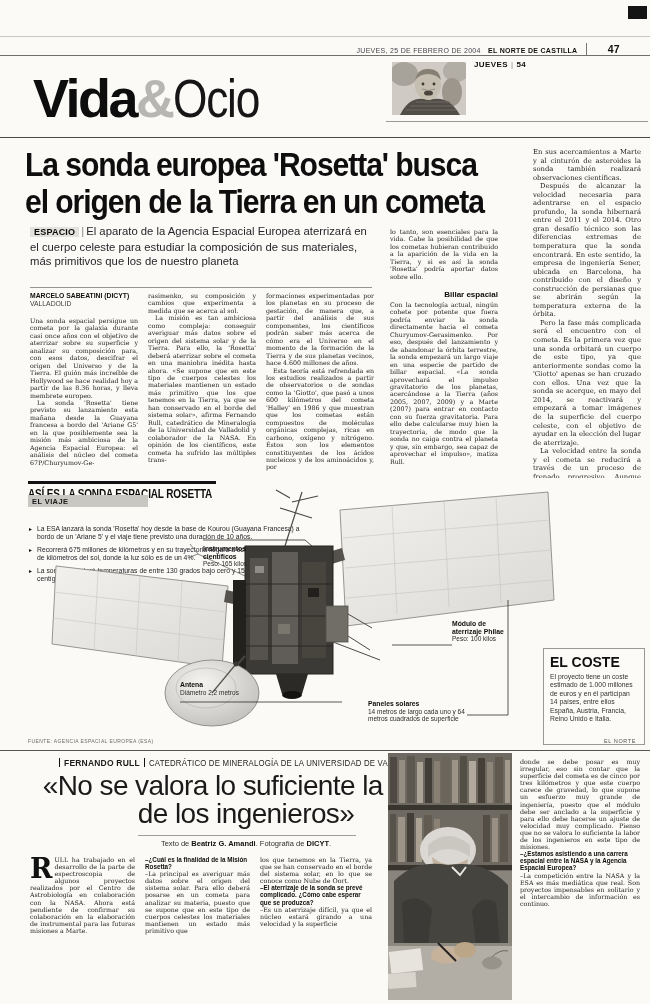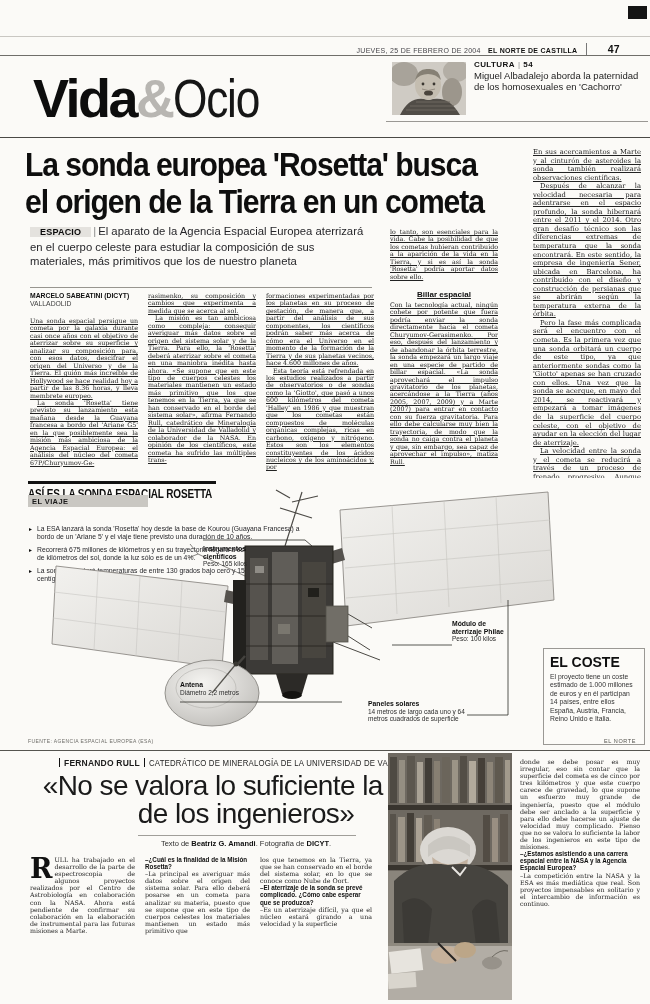--- a/index.html
+++ b/index.html
@@ -35,32 +35,32 @@
   .culture-txt { margin-left:82px; }
   .culture-kicker { font-size:8px; font-weight:700; letter-spacing:.4px; color:#111; }
   .culture-kicker .sep { font-weight:400; color:#888; padding:0 3px; }
   .culture-line { margin-top:2px; font-size:9.5px; line-height:10.8px; color:#1d1d1d; }
   .rule-cult { top:121px; left:386px; width:262px; background:#9a9894; }
 
   
   .headline { top:146px; left:25px; width:470px; font-weight:700; font-size:34px; line-height:37px; color:#0e0e0e; }
   .headline .in { display:inline-block; width:113%; transform:scaleX(.885); transform-origin:0 0; letter-spacing:-1.2px; }
   .lead { top:224px; left:30px; width:342px; font-size:11.3px; line-height:14.6px; color:#26262a; }
-  .lead .kick { font-weight:700; font-size:9px; letter-spacing:.2px; color:#0c0c0c; background:#e4e2de; padding:0 10px; }
+  .lead .kick { font-weight:700; font-size:9px; letter-spacing:.2px; color:#0c0c0c; background:#e4e2de; padding:0 4px; }
   .lead .ksep { color:#8b8b8b; font-weight:400; padding:0 2px; }
   .lead-rule { top:287px; left:30px; width:342px; background:#97958f; }
 
   .byline { top:292px; left:30px; width:108px; font-size:6.8px; font-weight:700; color:#0f0f0f; line-height:8px; }
   .byline .place { display:block; font-weight:400; color:#3c3c3c; }
 
   .bcol { position:absolute; width:108px; font-size:6.3px; line-height:7.45px; text-align:justify;
-          color:#222; overflow:hidden;text-decoration:underline; }
+          color:#222; overflow:hidden; }
   .bcol p { margin:0; }
   .bcol p + p { text-indent:7px; }
-  .bcol .subhead { font-family:"Liberation Sans", sans-serif; font-weight:700; font-size:8px; line-height:10px; text-align:center; color:#0d0d0d; margin-bottom:1px; }
+  .bcol .subhead { font-family:"Liberation Sans", sans-serif; font-weight:700; font-size:8px; line-height:10px; text-align:right; color:#0d0d0d; margin-bottom:1px; }
   .c5 { font-size:6.8px; line-height:8.55px; }
 
   
   .info-title { top:481px; left:28px; width:188px; border-top:3px solid #121212; padding-top:3px;
                 font-weight:700; font-size:12.5px; color:#0d0d0d; white-space:nowrap; }
   .info-title .in { display:inline-block; transform:scaleX(.8); transform-origin:0 0; letter-spacing:-.2px; }
   .viaje { top:495px; left:28px; width:120px; background:#c9c7c2; color:#1a1a1a;
            font-weight:700; font-size:7.5px; letter-spacing:.4px; padding:1.5px 4px; }
   .bullets { top:525px; left:28px; width:274px; font-size:6.8px; line-height:8.1px; color:#26262a; }
   .bullets .b { position:relative; padding-left:9px; margin-bottom:5px; }
@@ -127,23 +127,22 @@
         <ellipse cx="36" cy="23" rx="13" ry="15" fill="#c4bdb0"></ellipse>
         <path d="M23,18 Q26,6 36,7 Q47,6 49,18 Q44,12 36,12 Q28,12 23,18 Z" fill="#868074"></path>
         <circle cx="31" cy="22" r="1.4" fill="#3a3630"></circle>
         <circle cx="42" cy="22" r="1.4" fill="#3a3630"></circle>
         <ellipse cx="36.5" cy="31" rx="4.5" ry="2.6" fill="#4a443c"></ellipse>
         <path d="M30,27 Q36,30 43,27" stroke="#8a8276" stroke-width=".8" fill="none"></path>
       </svg>
     </div>
     <div class="culture-txt">
       <div class="culture-kicker">
-        <span>CULTURA</span><span class="sep">|</span><span>54</span>
+        <span>JUEVES</span><span class="sep">|</span><span>54</span>
       </div>
-      <div class="culture-line">Miguel Albadalejo aborda la paternidad de los homosexuales en 'Cachorro'</div>
     </div>
   </div>
   <div class="rule rule-cult"></div>
 
   <div class="abs sans headline">
     <span class="in">La sonda europea 'Rosetta' busca el origen de la Tierra en un cometa</span>
   </div>
 
   <div class="abs sans lead">
     <span class="kick">ESPACIO</span><span class="ksep">|</span><span>El aparato de la Agencia Espacial Europea aterrizará en el cuerpo celeste para estudiar la composición de sus materiales, más primitivos que los de nuestro planeta</span>

